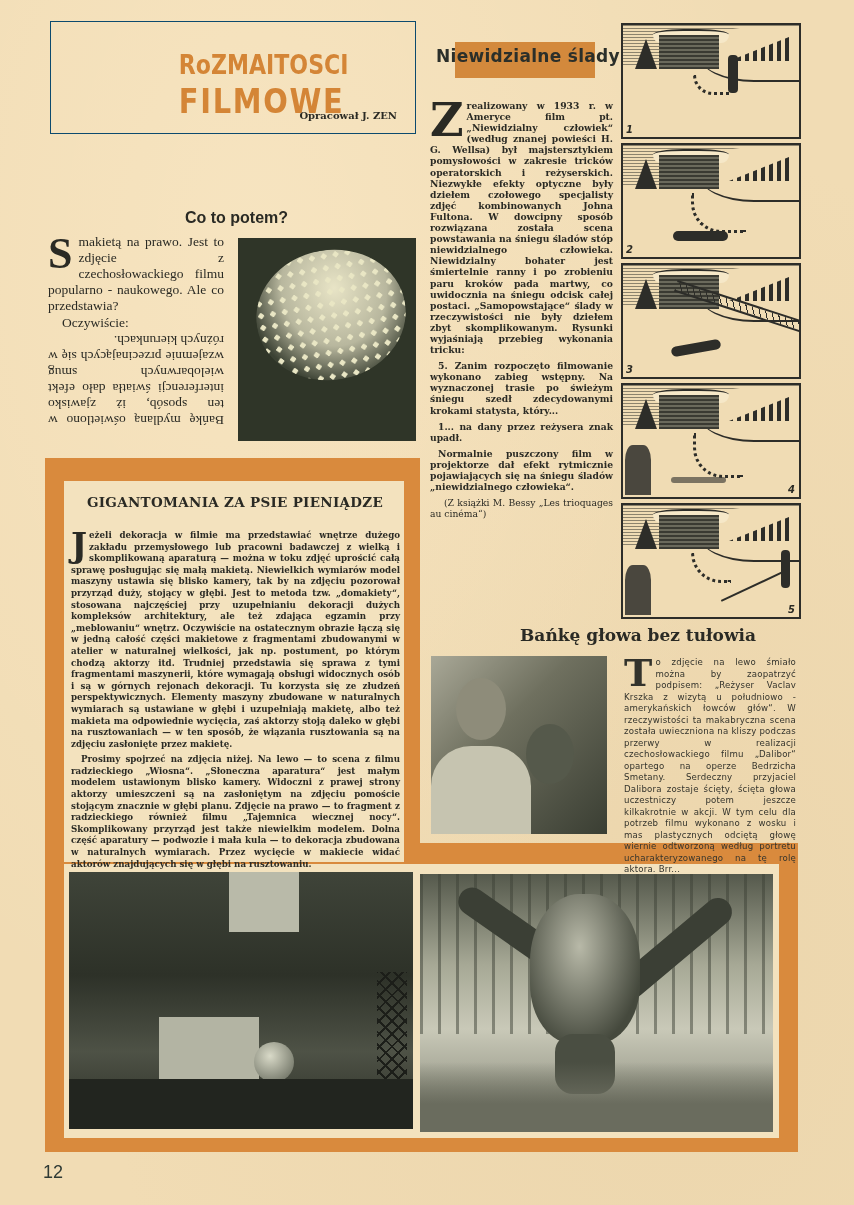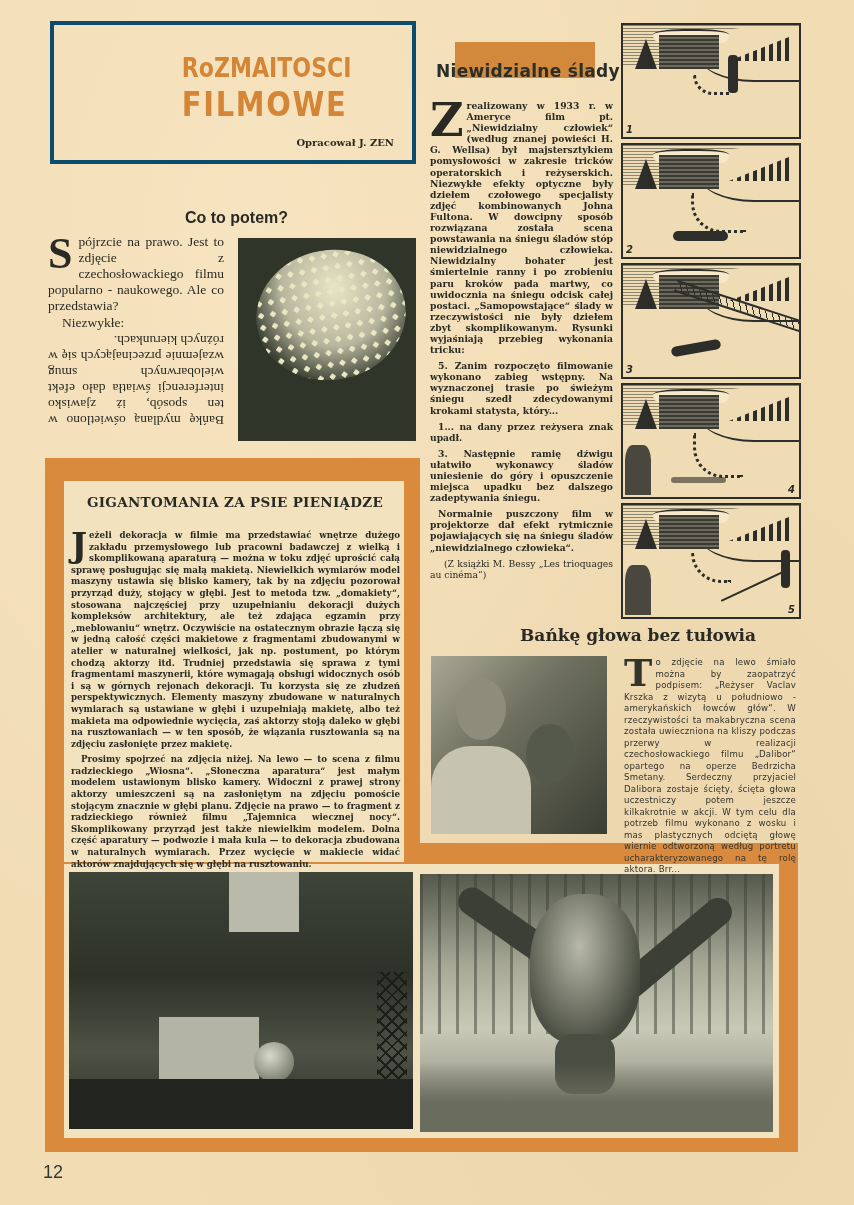--- a/index.html
+++ b/index.html
@@ -13,22 +13,22 @@
   }
   .paper-tint {
     position: absolute; inset: 0;
     background:
       radial-gradient(ellipse at 30% 20%, rgba(255,240,210,0.4), transparent 60%),
       radial-gradient(ellipse at 80% 80%, rgba(220,195,150,0.25), transparent 60%);
     pointer-events: none;
   }
   
   .title-box {
-    position: absolute; left: 50px; top: 21px; width: 366px; height: 143px;
-    border: 4px solid #0c4a6e;
+    position: absolute; left: 50px; top: 21px; width: 366px; height: 113px;
+    border: 1px solid #0c4a6e;
   }
   .title-logo {
     position: absolute; left: 118px; top: 30px; width: 130px; text-align: center;
     color: #d48536; font-family: "DejaVu Sans", sans-serif; font-weight: bold;
     line-height: 1;
   }
   .title-logo .l1 { font-size: 26px; letter-spacing: 0px; transform: scaleX(0.85); display:block; }
   .title-logo .l2 { font-size: 34px; letter-spacing: 2px; transform: scaleX(0.85); display:block; margin-top: 6px; }
   .title-byline {
     position: absolute; right: 18px; top: 137px - 0;
@@ -64,21 +64,21 @@
       radial-gradient(circle, #e9e6c4 30%, transparent 34%) 0 0/12px 12px,
       radial-gradient(ellipse at 55% 30%, #e8e4c6 0%, #b8b79e 45%, #3c4234 75%);
     transform: rotate(-10deg);
   }
 
   
   .nw-heading-bg {
     position: absolute; left: 455px; top: 42px; width: 140px; height: 36px; background: #d3893c;
   }
   .nw-heading {
-    position: absolute; left: 436px; top: 61px; font-size: 17px; font-weight: bold;
+    position: absolute; left: 436px; top: 46px; font-size: 17px; font-weight: bold;
     font-family: "DejaVu Sans", sans-serif; color: #2b2f2a; letter-spacing: 0.3px; text-align: center;
   }
   .nw-text {
     position: absolute; left: 430px; top: 100px; width: 183px;
     font-size: 9.2px; line-height: 11.1px; font-weight: bold; text-align: justify;
     font-family: "DejaVu Serif", serif;
   }
   .nw-text .dropcap { float: left; font-size: 46px; line-height: 40px; margin-right: 3px; font-weight: bold; }
   .nw-text p { margin-bottom: 5px; text-indent: 8px; }
   .nw-text p.first { text-indent: 0; }
@@ -184,36 +184,35 @@
   <div class="title-logo">
     <span class="l1">RoZMAITOSCI</span>
     <span class="l2">FILMOWE</span>
   </div>
   <div class="title-byline" style="top:auto;">Opracował J. ZEN</div>
 </div>
 
 <div class="coto-heading">Co to potem?</div>
 <div class="coto-text">
   <span class="dropcap">S</span>
-  <p>pójrzcie na prawo. Jest to zdjęcie z czechosłowackiego filmu popularno - naukowego. Ale co przedstawia?</p>
-  <p class="indent">Niezwykłe:</p>
+  <p>makietą na prawo. Jest to zdjęcie z czechosłowackiego filmu popularno - naukowego. Ale co przedstawia?</p>
+  <p class="indent">Oczywiście:</p>
   <span class="upside">Bańkę mydlaną oświetlono w ten sposób, iż zjawisko interferencji światła dało efekt wielobarwnych smug wzajemnie przecinających się w różnych kierunkach.</span>
 </div>
 <div class="sphere-photo">
   <div class="ball"></div>
 </div>
 
 <div class="nw-heading-bg"></div>
 <div class="nw-heading">Niewidzialne ślady</div>
 <div class="nw-text">
   <span class="dropcap">Z</span>
   <p class="first">realizowany w 1933 r. w Ameryce film pt. „Niewidzialny człowiek“ (według znanej powieści H. G. Wellsa) był majstersztykiem pomysłowości w zakresie tricków operatorskich i reżyserskich. Niezwykłe efekty optyczne były dziełem czołowego specjalisty zdjęć kombinowanych Johna Fultona. W dowcipny sposób rozwiązana została scena powstawania na śniegu śladów stóp niewidzialnego człowieka. Niewidzialny bohater jest śmiertelnie ranny i po zrobieniu paru kroków pada martwy, co uwidocznia na śniegu odcisk całej postaci. „Samopowstające“ ślady w rzeczywistości nie były dziełem zbyt skomplikowanym. Rysunki wyjaśniają przebieg wykonania tricku:</p>
   <p>5. Zanim rozpoczęto filmowanie wykonano zabieg wstępny. Na wyznaczonej trasie po świeżym śniegu szedł zdecydowanymi krokami statysta, który...</p>
   <p>1... na dany przez reżysera znak upadł.</p>
-  <p>3. Następnie ramię dźwigu ułatwiło wykonawcy śladów uniesienie do góry i opuszczenie miejsca upadku bez dalszego zadeptywania śniegu.</p>
   <p>Normalnie puszczony film w projektorze dał efekt rytmicznie pojawiających się na śniegu śladów „niewidzialnego człowieka“.</p>
   <p class="cite">(Z książki M. Bessy „Les trioquages au cinéma“)</p>
 </div>
 
 <div class="strip">
   <div class="panel">
     <div class="sky"></div>
       <div class="hill"></div>
       <div class="trees"></div>
     <div class="roof"></div>

